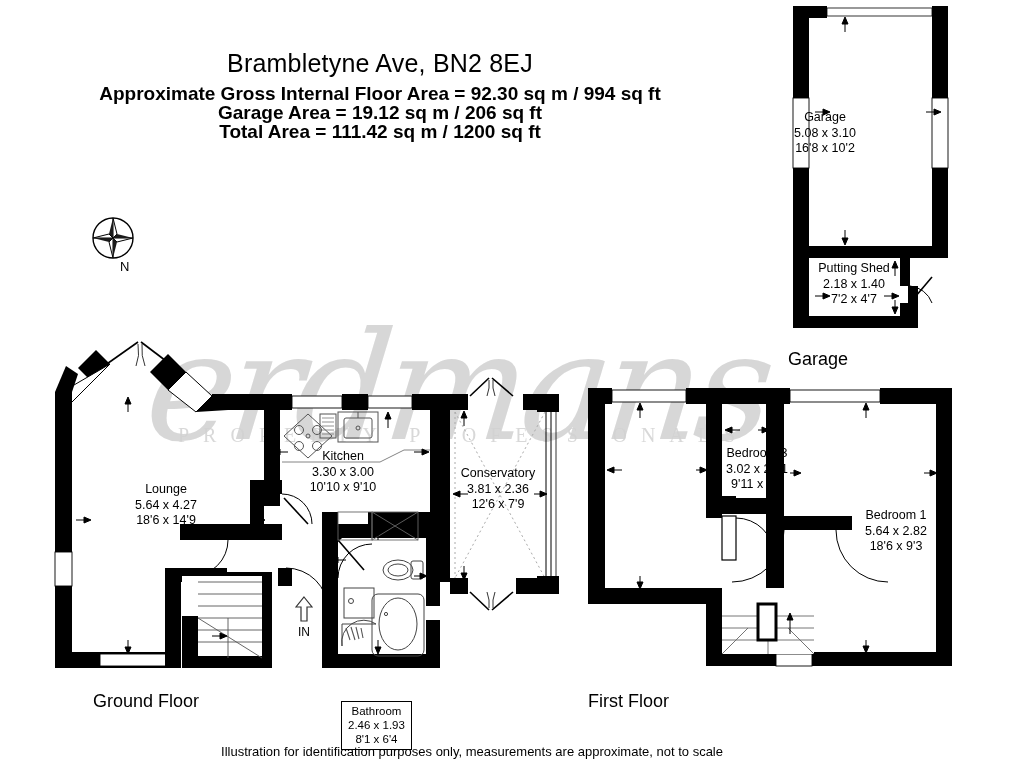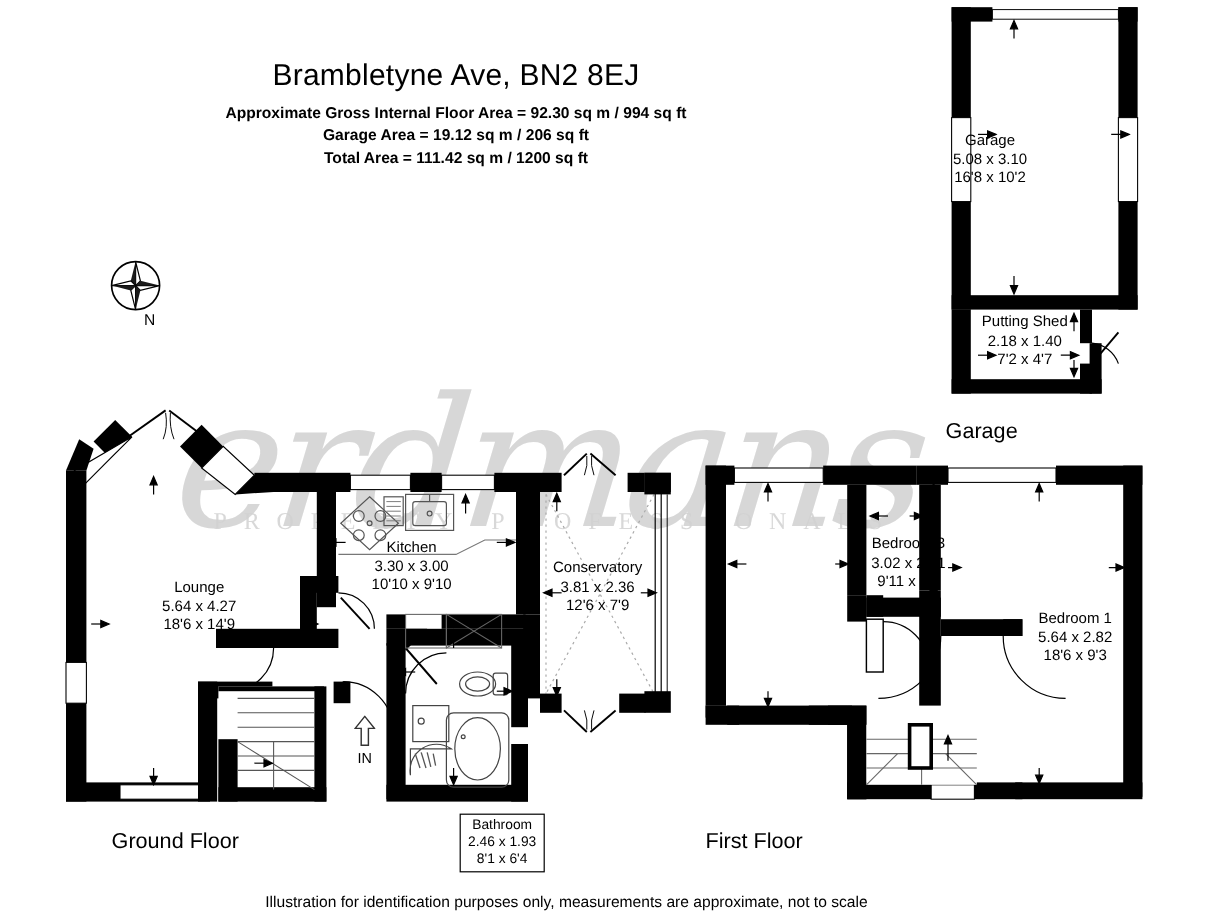--- a/index.html
+++ b/index.html
@@ -28,21 +28,21 @@
     text-align: center;
   }
   #header .addr {
     font-size: 25px;
     font-weight: normal;
     letter-spacing: 0.2px;
     line-height: 30px;
     margin: 0 0 6px 0;
   }
   #header .areaLine {
-    font-size: 13px;
+    font-size: 19px;
     font-weight: bold;
     line-height: 19px;
   }
 
   
   #footer {
     position: absolute;
     left: 0;
     top: 744px;
     width: 944px;
@@ -555,21 +555,21 @@
     <span class="rm">3.30 x 3.00</span>
     <span class="rf">10'10 x 9'10</span>
   </div>
 
   <div class="roomLabel" style="left:443px; top:466px; width:110px;">
     <span class="rn">Conservatory</span>
     <span class="rm">3.81 x 2.36</span>
     <span class="rf">12'6 x 7'9</span>
   </div>
 
-  <div class="roomLabel boxed" style="left:341px; top:678px;margin-left:42px;">
+  <div class="roomLabel boxed" style="left:341px; top:701px;">
     <span class="rn">Bathroom</span>
     <span class="rm">2.46 x 1.93</span>
     <span class="rf">8'1 x 6'4</span>
   </div>
 
 
   <div class="roomLabel" style="left:706px; top:446px; width:102px;">
     <span class="rn">Bedroom 3</span>
     <span class="rm">3.02 x 2.21</span>
     <span class="rf">9'11 x 7'3</span>

